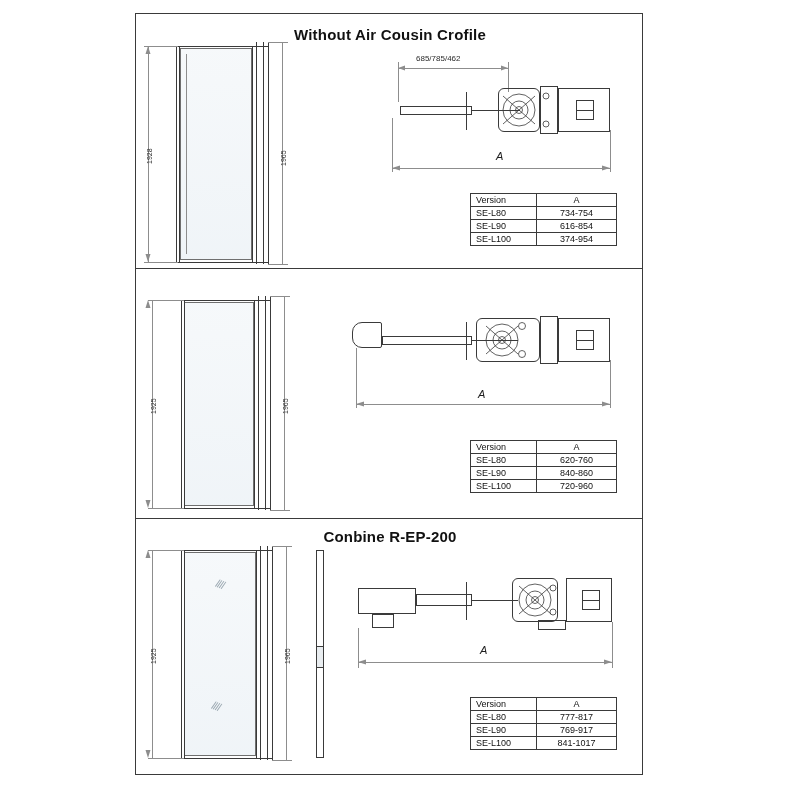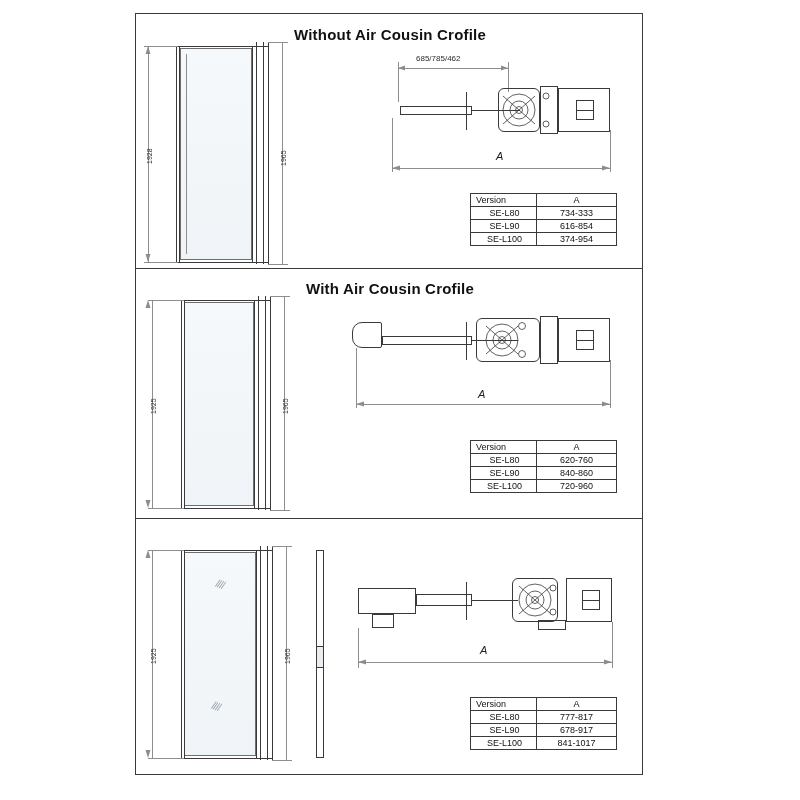--- a/index.html
+++ b/index.html
@@ -86,21 +86,21 @@
     color: #111;
   }
   table.spec td, table.spec th {
     border: 1px solid #3a3a3a;
     padding: 1px 3px;
     text-align: center;
     font-weight: normal;
     height: 12px;
     box-sizing: border-box;
   }
-  table.spec .c1 { width: 66px; text-align: center; padding-left: 5px;}
+  table.spec .c1 { width: 66px; text-align: left; padding-left: 5px;}
   table.spec .c2 { width: 80px; }
   table.spec thead td.c1 { text-align: left; padding-left: 5px;}
 
   
   .glass {
     position: absolute;
     background: linear-gradient(180deg, rgba(245,248,250,.9), rgba(238,243,247,.9));
     border: 1px solid #6f6f6f;
     box-sizing: border-box;
   }
@@ -172,34 +172,33 @@
   <table class="spec" style="left:470px; top:193px;">
     <thead>
       <tr>
         <td class="c1">Version</td>
         <td class="c2">A</td>
       </tr>
     </thead>
     <tbody>
       <tr>
         <td class="c1">SE-L80</td>
-        <td class="c2">734-333</td>
+        <td class="c2">734-754</td>
       </tr>
       <tr>
         <td class="c1">SE-L90</td>
         <td class="c2">616-854</td>
       </tr>
       <tr>
         <td class="c1">SE-L100</td>
         <td class="c2">374-954</td>
       </tr>
     </tbody>
   </table>
 
-  <div class="panel-title" style="left:175px; top:280px; width:430px;">With Air Cousin Crofile</div>
 
   <div class="glass" style="left:184px; top:302px; width:70px; height:204px;"></div>
   <div class="ln v" style="left:181px; top:300px; height:208px;"></div>
   <div class="ln v" style="left:184px; top:300px; height:208px;"></div>
   <div class="ln v" style="left:254px; top:300px; height:208px;"></div>
   <div class="ln v" style="left:258px; top:296px; height:214px;"></div>
   <div class="ln v" style="left:265px; top:296px; height:214px;"></div>
   <div class="ln v" style="left:270px; top:296px; height:214px;"></div>
   <div class="ln h" style="left:181px; top:300px; width:89px;"></div>
   <div class="ln h" style="left:181px; top:508px; width:89px;"></div>
@@ -245,20 +244,21 @@
         <td class="c1">SE-L90</td>
         <td class="c2">840-860</td>
       </tr>
       <tr>
         <td class="c1">SE-L100</td>
         <td class="c2">720-960</td>
       </tr>
     </tbody>
   </table>
 
+  <div class="panel-title" style="left:175px; top:528px; width:430px;">Conbine R-EP-200</div>
 
   <div class="glass" style="left:184px; top:552px; width:72px; height:204px;"></div>
   <div class="ln v" style="left:181px; top:550px; height:208px;"></div>
   <div class="ln v" style="left:184px; top:550px; height:208px;"></div>
   <div class="ln v" style="left:256px; top:550px; height:208px;"></div>
   <div class="ln v" style="left:260px; top:546px; height:214px;"></div>
   <div class="ln v" style="left:267px; top:546px; height:214px;"></div>
   <div class="ln v" style="left:272px; top:546px; height:214px;"></div>
   <div class="ln h" style="left:181px; top:550px; width:91px;"></div>
   <div class="ln h" style="left:181px; top:758px; width:91px;"></div>
@@ -301,21 +301,21 @@
         <td class="c2">A</td>
       </tr>
     </thead>
     <tbody>
       <tr>
         <td class="c1">SE-L80</td>
         <td class="c2">777-817</td>
       </tr>
       <tr>
         <td class="c1">SE-L90</td>
-        <td class="c2">678-917</td>
+        <td class="c2">769-917</td>
       </tr>
       <tr>
         <td class="c1">SE-L100</td>
         <td class="c2">841-1017</td>
       </tr>
     </tbody>
   </table>
 
   <svg class="overlay" viewBox="0 0 800 800">
     <g stroke="#3a3a3a" fill="none" stroke-width="0.8">

